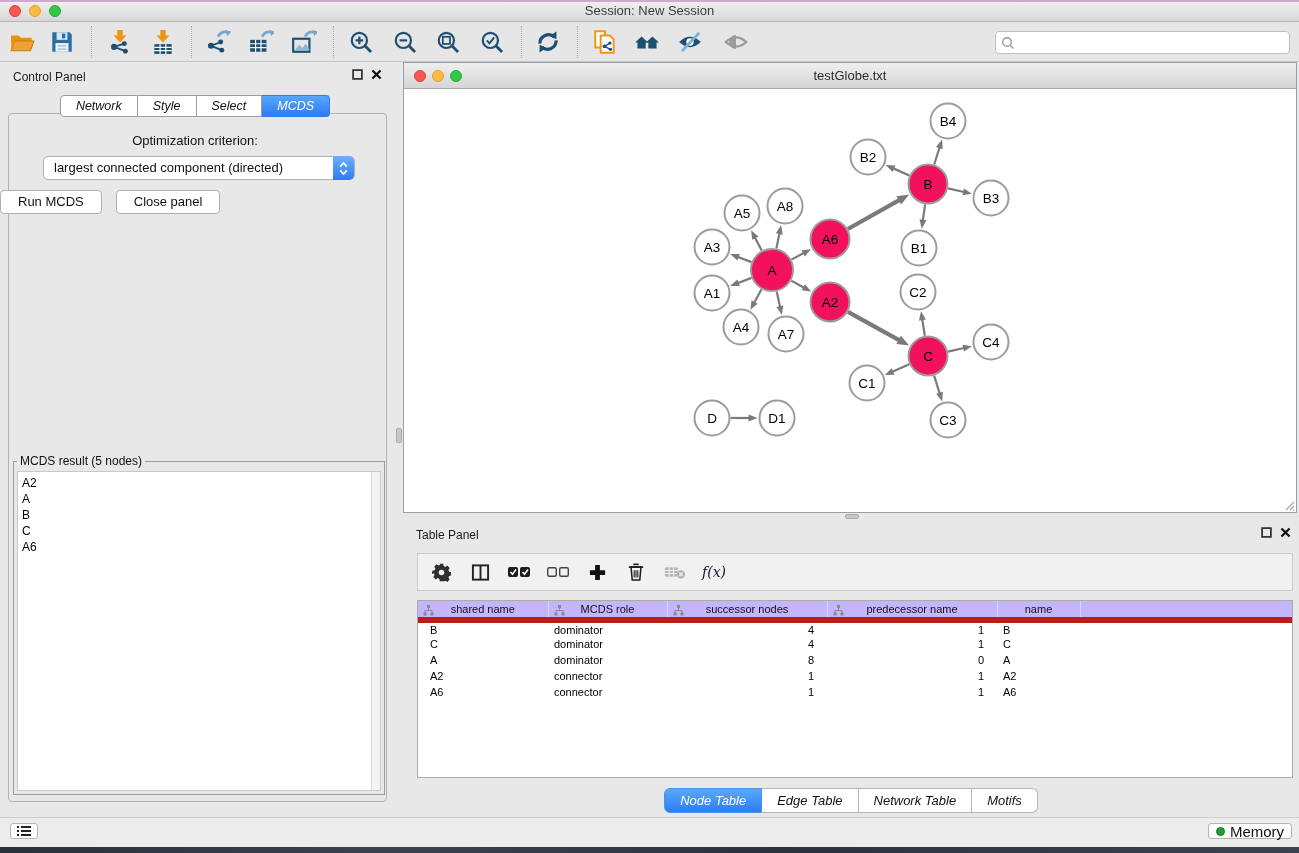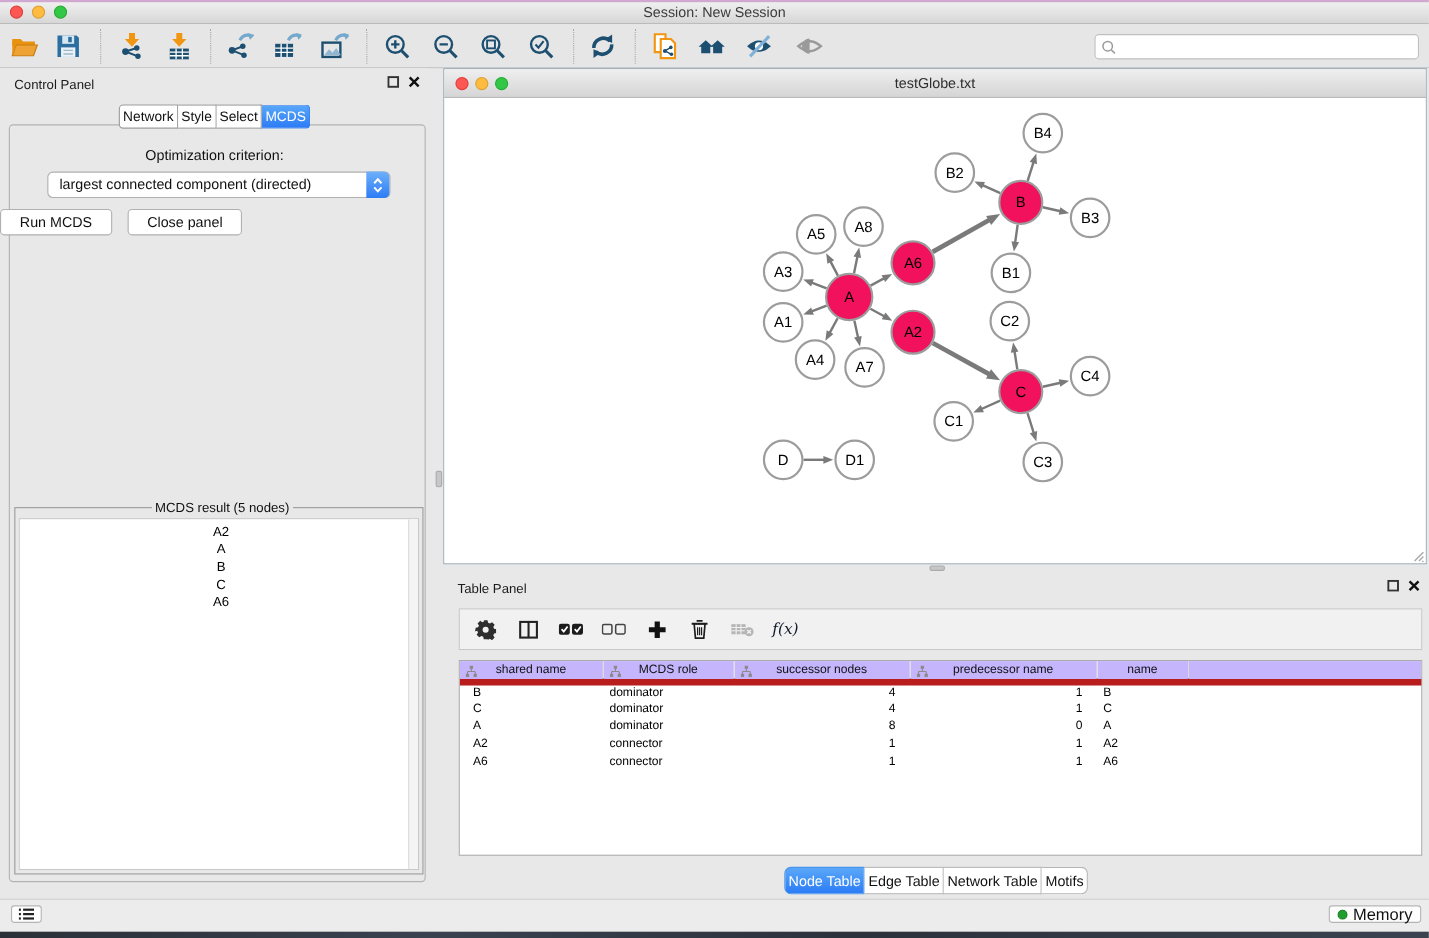--- a/index.html
+++ b/index.html
@@ -27,37 +27,37 @@
     border:1px solid #c0c0c0; border-radius:4px; display:flex; align-items:center; padding-left:5px; }
   #search-box input { border:none; outline:none; flex:1; font-size:12px; height:18px; background:transparent; }
 
   
   #control-panel { position:absolute; left:0; top:62px; width:390px; height:755px; background:#e8e8e8; }
   .panel-head { position:relative; height:26px; }
   .panel-title { position:absolute; left:13px; top:8px; font-size:12px; color:#1c1c1c; }
   .panel-btns { position:absolute; right:8px; top:7px; display:flex; gap:8px; }
   .panel-btns svg { width:11px; height:11px; }
   .cp-tabs { position:absolute; left:0; top:33px; width:100%; display:flex; justify-content:center; z-index:2; }
-  .seg-tab { height:22px; line-height:20px; padding:0 3px; font-size:12.5px; background:#fff;
-    border:1px solid #9c9c9c; border-left-width:0; color:#111; text-align:center; }
+  .seg-tab { height:22px; line-height:20px; padding:0 15px; font-size:12.5px; background:#fff;
+    border:1px solid #9c9c9c; border-left-width:0; color:#111; text-align:center;font-style:italic; }
   .seg-tab.first { border-left-width:1px; border-radius:4px 0 0 4px; }
   .seg-tab.last { border-radius:0 4px 4px 0; }
   .seg-tab.active { background:linear-gradient(#58a7f9,#2d7cf6); color:#fff; border-color:#2d7cf6; }
   #cp-box { position:absolute; left:8px; top:51px; width:379px; height:689px;
     border:1px solid #b2b2b2; border-radius:4px; }
   #opt-label { position:absolute; left:0; top:71px; width:100%; text-align:center; font-size:13px; color:#111; }
   #mcds-select { position:absolute; left:43px; top:94px; width:312px; height:24px; background:#fff;
     border:1px solid #b0b0b0; border-radius:5px; font-size:13px; line-height:22px; padding-left:10px; color:#111; }
   #mcds-select .stepper { position:absolute; right:0; top:-1px; width:21px; height:24px; border-radius:0 5px 5px 0;
     background:linear-gradient(#6db0f9,#2d7cf6); display:flex; align-items:center; justify-content:center; }
   .cp-buttons { position:absolute; left:0; top:128px; width:100%; display:flex; gap:14px; }
   .push-btn { height:24px; line-height:22px; padding:0 17px; background:#fff; border:1px solid #b0b0b0;
     border-radius:4px; font-size:13px; color:#111; }
   #mcds-fieldset { position:absolute; left:13px; top:392px; width:372px; height:341px;
-    border:1px solid #9b9b9b;text-align:center; }
+    border:1px solid #9b9b9b; }
   #mcds-fieldset legend { font-size:12px; color:#111; padding:0 3px; margin-left:3px; }
   #mcds-list-box { position:absolute; left:3px; top:3px; right:3px; bottom:3px; background:#fff; border:1px solid #c9c9c9; overflow:hidden; }
   #mcds-list { padding:3px 0 0 4px; }
   #mcds-list div { font-size:12px; line-height:16px; color:#000; }
   #mcds-scroll { position:absolute; right:0; top:0; bottom:0; width:9px; background:#f4f4f4; border-left:1px solid #ddd; }
 
   
   #network-window { position:absolute; left:403px; top:62px; width:894px; height:451px;
     background:#fff; border:1px solid #93a2ad; }
   #nw-titlebar { position:absolute; left:0; top:0; width:100%; height:26px;

